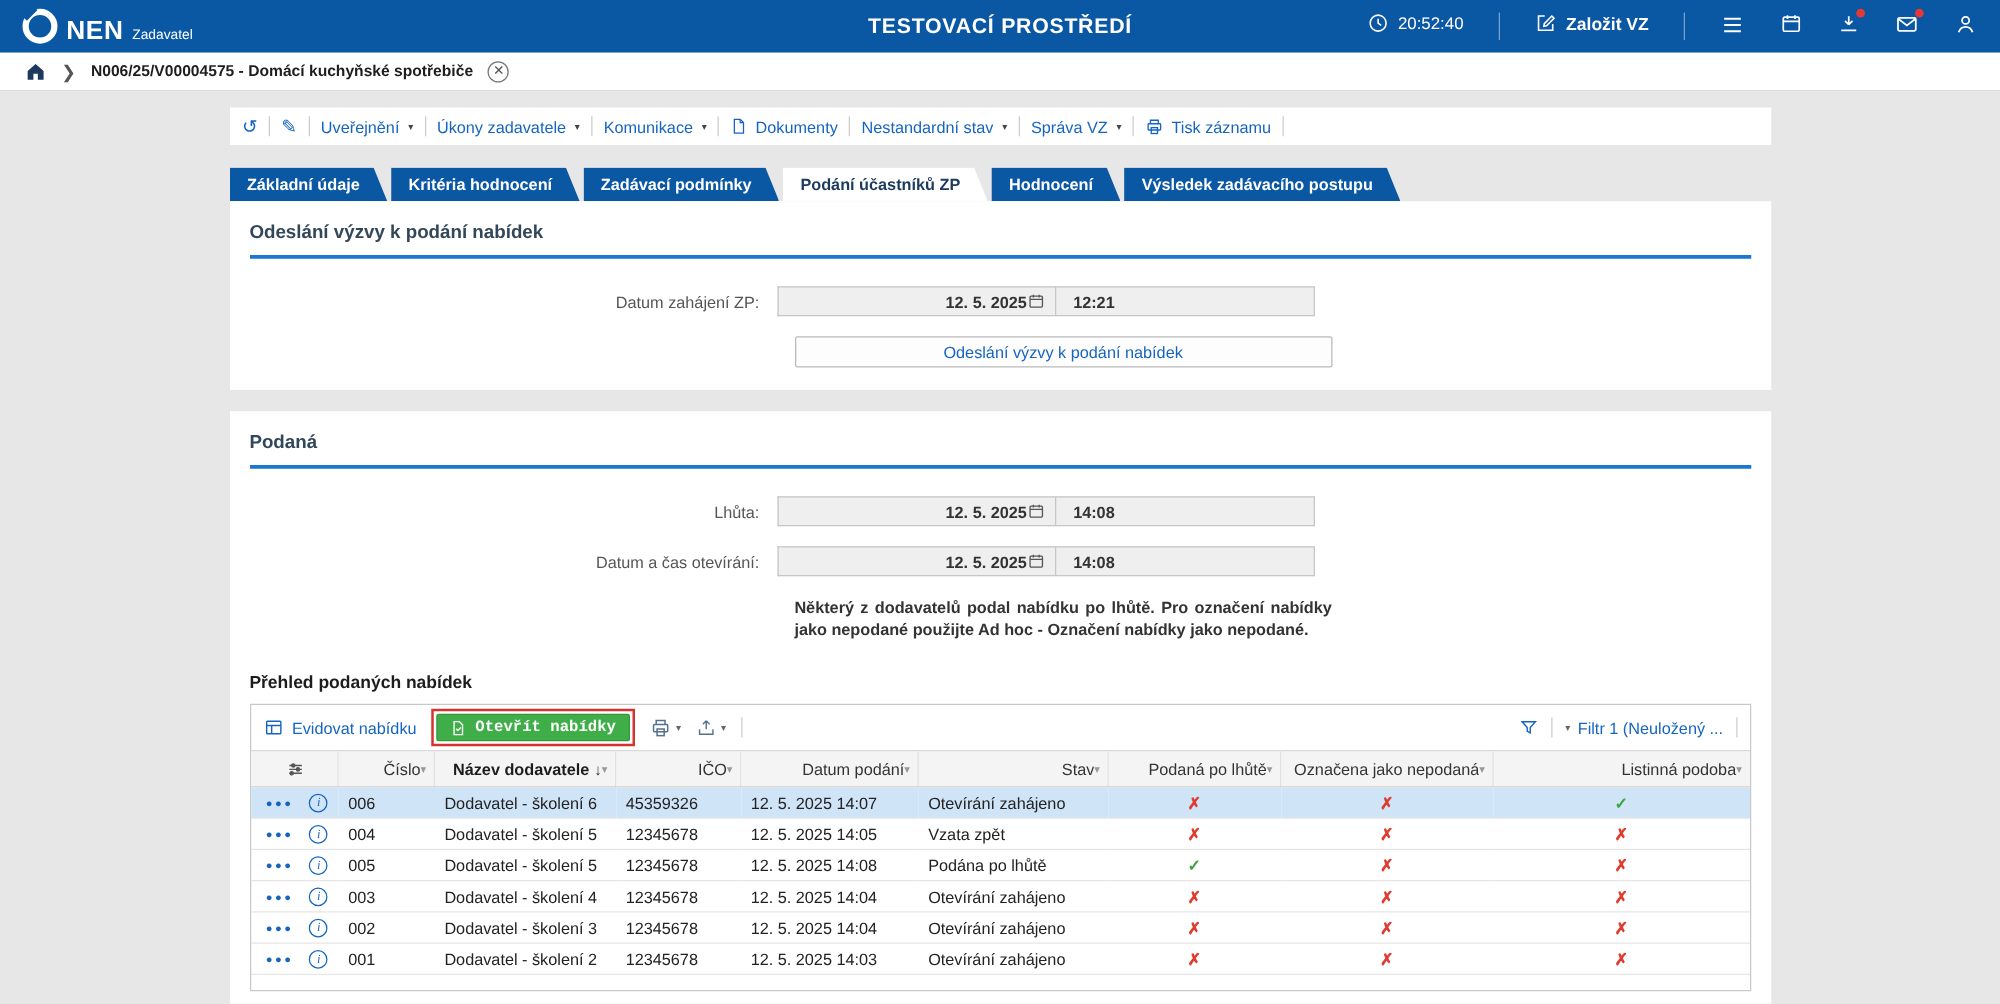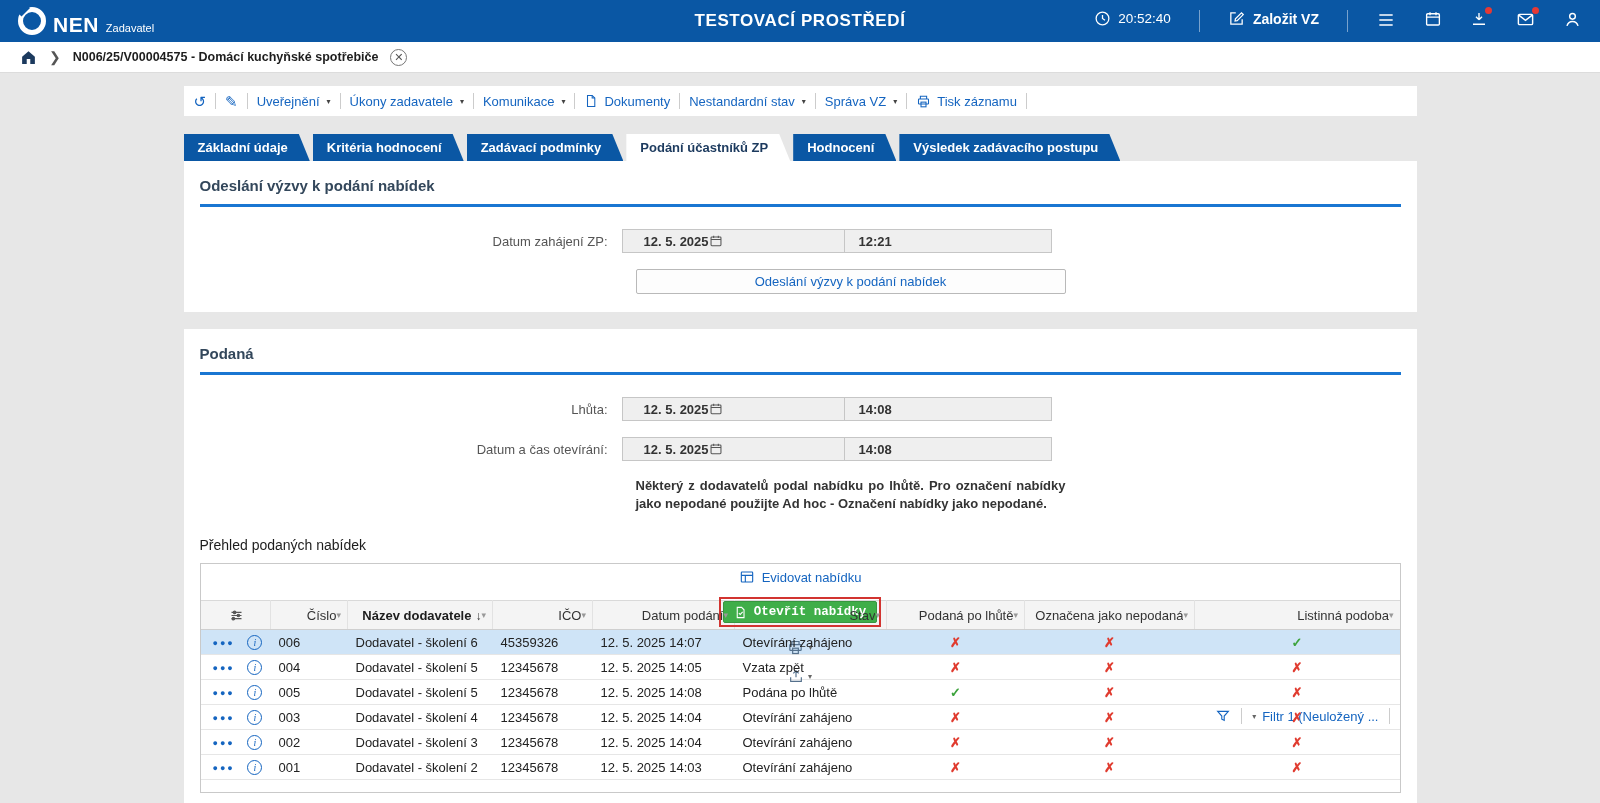--- a/index.html
+++ b/index.html
@@ -45,33 +45,33 @@
   
   .panel { background:#fff; padding:12px 16px 18px; }
   .panel-gap { height:17px; }
   .panel-title { font-size:15px; font-weight:700; color:#33475b; padding:4px 0 10px; border-bottom:3px solid #1976d2; }
   .panel-body { padding-top:22px; }
 
   .form-row { display:flex; align-items:center; margin-bottom:16px; }
   .form-label { width:422px; text-align:right; padding-right:14px; font-size:13px; color:#555; }
   .dt-group { display:flex; width:430px; }
   .dt-box { display:flex; align-items:center; background:#efefef; border:1px solid #c6c6c6; height:24px; font-size:13px; font-weight:700; color:#333; }
-  .dt-date { width:222px; padding:0 21px; justify-content:flex-start; border-right:none; }
+  .dt-date { width:222px; padding:0 8px; justify-content:flex-end; border-right:none; }
   .dt-time { width:208px; padding:0 14px; border-left:1px solid #c6c6c6; }
   .cal-icon { color:#555; }
 
   .big-btn { margin-left:436px; width:430px; height:25px; background:#fdfdfd; border:1px solid #b9b9b9; border-radius:2px; color:#1565c0; font-size:13px; font-family:inherit; cursor:pointer; }
 
   .warning { margin-left:436px; width:430px; margin-top:2px; font-size:13px; font-weight:700; color:#333; text-align:justify; line-height:1.4; }
 
-  .table-title { margin-top:24px; margin-bottom:10px; font-size:14px; font-weight:400; color:#1d1d1d; }
+  .table-title { margin-top:24px; margin-bottom:10px; font-size:14px; font-weight:700; color:#1d1d1d; }
 
   
   .grid { border:1px solid #c9c9c9; background:#fff; }
-  .grid-toolbar { display:flex; align-items:center; gap:12px; padding:5px 10px; height:36px;flex-direction:column; }
+  .grid-toolbar { display:flex; align-items:center; gap:12px; padding:5px 10px; height:36px; }
   .gt-link { color:#1565c0; font-size:13px; display:flex; align-items:center; gap:7px; cursor:pointer; }
   .btn-open-wrap { border:2px solid #d23430; padding:2px; }
   .btn-open { background:#3fae49; border:1px solid #37963f; border-radius:2px; color:#fff; font-family:Liberation Mono, monospace; font-weight:700; font-size:12.5px; padding:3px 10px; display:flex; align-items:center; gap:7px; cursor:pointer; }
   .gt-icon-btn { display:flex; align-items:center; gap:4px; color:#54708c; cursor:pointer; }
   .gt-caret { color:#666; font-size:8px; }
   .gt-right { margin-left:auto; display:flex; align-items:center; gap:10px; }
   .funnel { color:#1565c0; cursor:pointer; }
   .filter-text { color:#1565c0; font-size:13px; display:flex; align-items:center; gap:6px; cursor:pointer; }
 
   table.offers { width:100%; border-collapse:collapse; table-layout:fixed; font-size:13px; }

